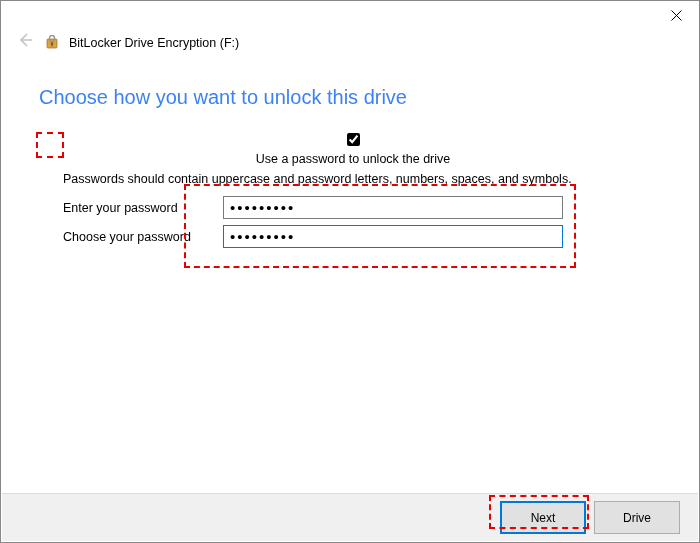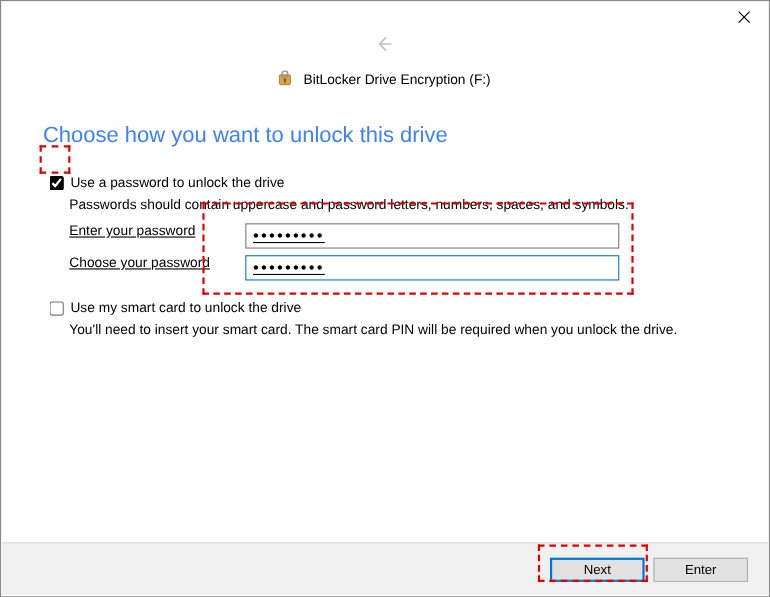--- a/index.html
+++ b/index.html
@@ -30,21 +30,20 @@
     font-family: Arial, sans-serif;
     color:#000;
     cursor: default;
   }
 
   .header {
     display:flex;
     align-items:center;
     gap: 10px;
     padding: 0 16px 4px 14px;
-    flex-direction: column;
   }
   .back-arrow {
     color:#bcbcbc;
     font-size: 18px;
     width:20px; text-align:center;
   }
   .wizard-title {
     display:flex; align-items:center; gap:8px;
     font-size: 12.5px;
   }
@@ -58,33 +57,33 @@
     font-weight: normal;
     font-size: 20px;
     margin: 0 0 24px 0;
   }
 
   .option-block { margin-bottom: 18px; }
   .chk-line {
     display:flex; align-items:center; gap:6px;
     margin-left: 6px;
     position: relative;
+    flex-direction: column;
   }
   input[type="checkbox"] {
     width:13px; height:13px;
     margin:0;
     accent-color:#000;
   }
   .help-text {
     margin: 6px 0 10px 24px;
   }
   .pw-row {
-    display:flex; 
+    display:flex; align-items:center;
     margin: 6px 0 6px 24px;
-    text-decoration: underline;
   }
   .pw-row label {
     width: 160px;
     font-size:12.5px;
   }
   .pw-row input[type="password"] {
     width: 340px;
     height: 23px;
     padding: 1px 6px;
     font-family: inherit;
@@ -103,21 +102,21 @@
     height: 48px;
     background:#f0f0f0;
     border-top:1px solid #dcdcdc;
     display:flex;
     align-items:center;
     justify-content:flex-end;
     padding-right: 18px;
     gap: 8px;
   }
   button.btn {
-    height: 22px;
+    height: 33px;
     min-width: 86px;
     font-family: inherit;
     font-size: 12px;
     background:#e1e1e1;
     border:1px solid #adadad;
     padding: 0 12px;
     cursor: default;
   }
   button.btn.primary {
     border: 2px solid #0078d7;
@@ -177,29 +176,22 @@
     <div class="pw-row">
       <label>Enter your password</label>
       <input type="password" value="•••••••••" style="">
     </div>
     <div class="pw-row">
       <label>Choose your password</label>
       <input type="password" class="focus" value="•••••••••" style="">
     </div>
   </div>
 
-  <div class="option-block">
-    <div class="chk-line">
-      <input type="checkbox" id="cb2" style="">
-      <label for="cb2">Use my smart card to unlock the drive</label>
-    </div>
-    <div class="help-text">You'll need to insert your smart card. The smart card PIN will be required when you unlock the drive.</div>
-  </div>
 </div>
 
 <div class="footer">
   <button class="btn primary">Next</button>
-  <button class="btn">Enter</button>
+  <button class="btn">Drive</button>
 </div>
 
 <div class="annot" style="left:35px; top:131px; width:28px; height:26px;"></div>
 <div class="annot" style="left:183px; top:183px; width:392px; height:84px;"></div>
 <div class="annot" style="left:488px; top:494px; width:100px; height:34px;"></div>
 
 </body></html>

